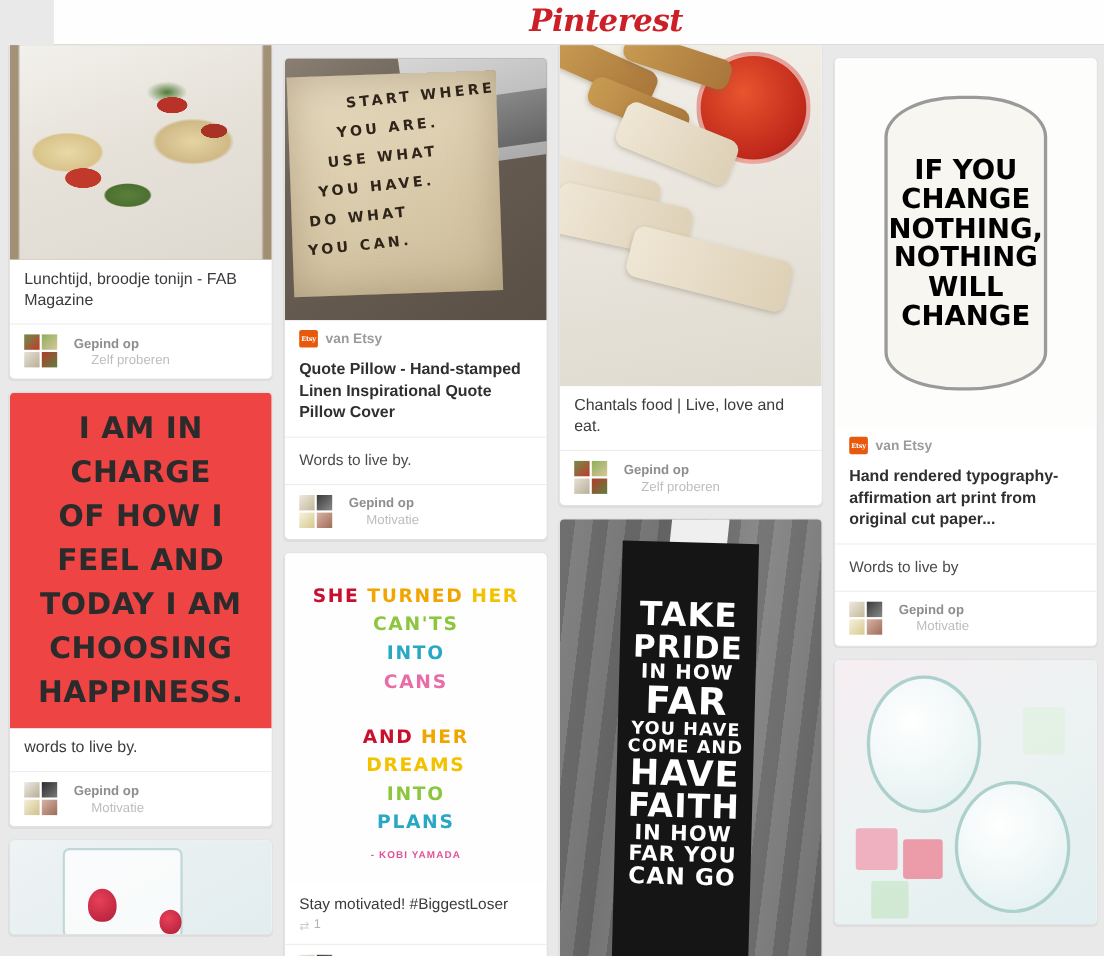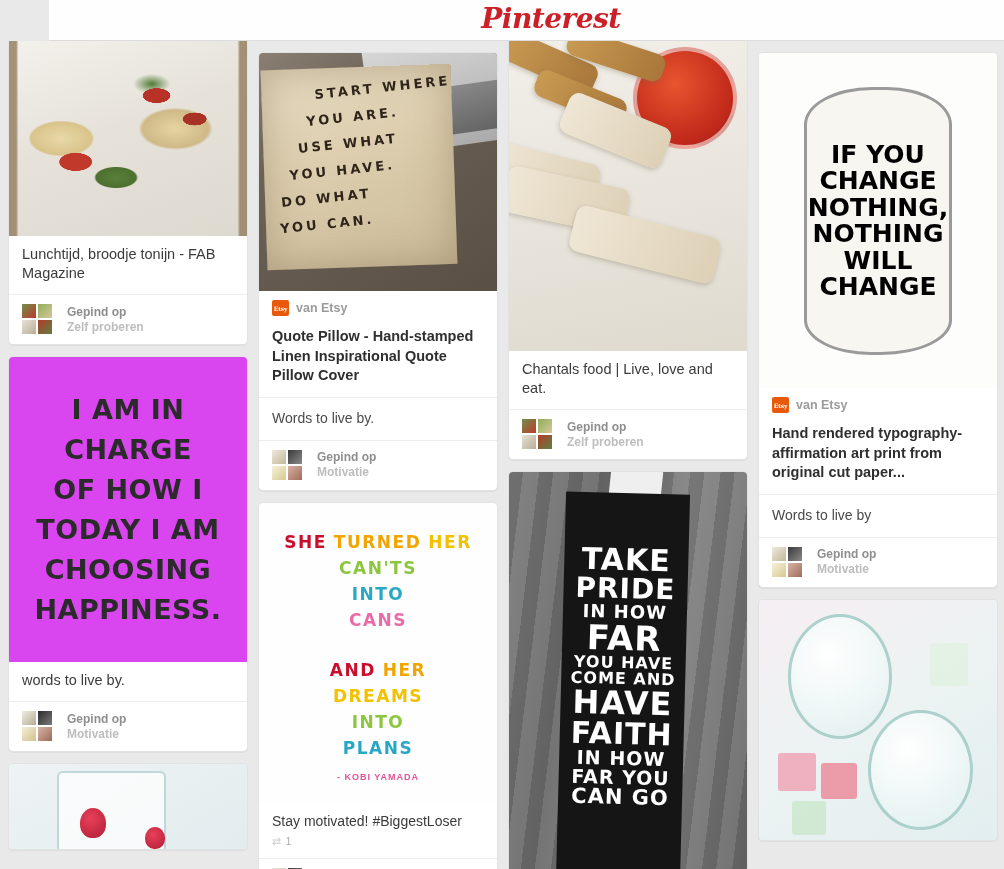--- a/index.html
+++ b/index.html
@@ -94,21 +94,21 @@
     border-top: 1px solid #ededed;
   }
   .thumbs {
     width: 30px; height: 30px;
     display: grid; grid-template-columns: 14px 14px; grid-template-rows: 14px 14px;
     gap: 2px; flex: none;
   }
   .thumbs span { display: block; width: 14px; height: 14px; background-size: cover; }
   .attrib-txt { display: flex; flex-direction: column; gap: 1px; line-height: 14px; }
   .attrib-l1 { font-size: 12px; font-weight: bold; color: #8e8e8e; }
-  .attrib-l2 { font-size: 12px; font-weight: bold; color: #bdbdbd; }
+  .attrib-l2 { font-size: 12px; font-weight: normal; color: #bdbdbd; margin-left: 16px; }
 
   
   .art { position: relative; overflow: hidden; }
 
   
   .food-tuna {
     height: 195px;
     background:
       radial-gradient(ellipse 40px 22px at 28% 62%, #c0392b 0%, #c0392b 40%, transparent 42%),
       radial-gradient(ellipse 30px 16px at 62% 28%, #b83227 0%, #b83227 45%, transparent 47%),
@@ -190,21 +190,21 @@
     display: flex; flex-direction: column; align-items: center; justify-content: center;
     gap: 1px; background: #f7f6f1;
   }
   .changeprint .ln {
     font-family: "DejaVu Sans", sans-serif; font-weight: bold;
     letter-spacing: 0px; line-height: 1.02;
   }
 
   
   .charge {
-    height: 305px; background: #d946ef;
+    height: 305px; background: #ef4444;
     display: flex; flex-direction: column; justify-content: center;
     padding: 6px 10px;
   }
   .charge div {
     font-family: "DejaVu Sans", sans-serif; font-weight: bold;
     color: #2b2b2b; font-size: 27px; line-height: 40px;
     text-align: center; letter-spacing: 0.5px;
   }
 
   
@@ -301,20 +301,21 @@
           <div class="attrib-l2">Zelf proberen</div>
         </div>
       </div>
     </div>
 
     <div class="card">
       <div class="pin-img art charge">
         <div>I AM IN</div>
         <div>CHARGE</div>
         <div>OF HOW I</div>
+        <div>FEEL AND</div>
         <div>TODAY I AM</div>
         <div>CHOOSING</div>
         <div>HAPPINESS.</div>
       </div>
       <div class="title">words to live by.</div>
       <div class="attrib">
         <div class="thumbs">
           <span style="background:linear-gradient(135deg,#f0ece2,#b5ac96)"></span>
           <span style="background:linear-gradient(135deg,#2b2b2b,#7a7a7a)"></span>
           <span style="background:linear-gradient(135deg,#f5efd9,#cfc08c)"></span>

